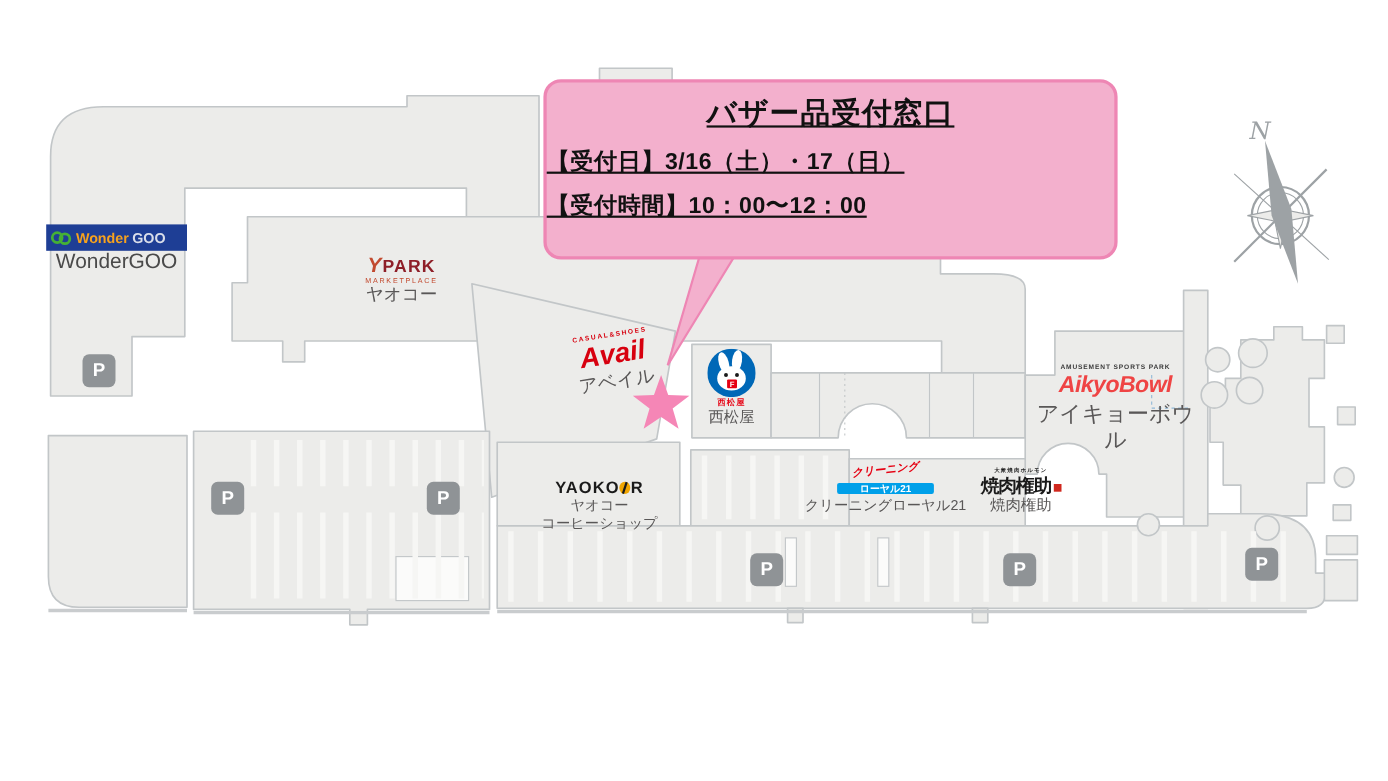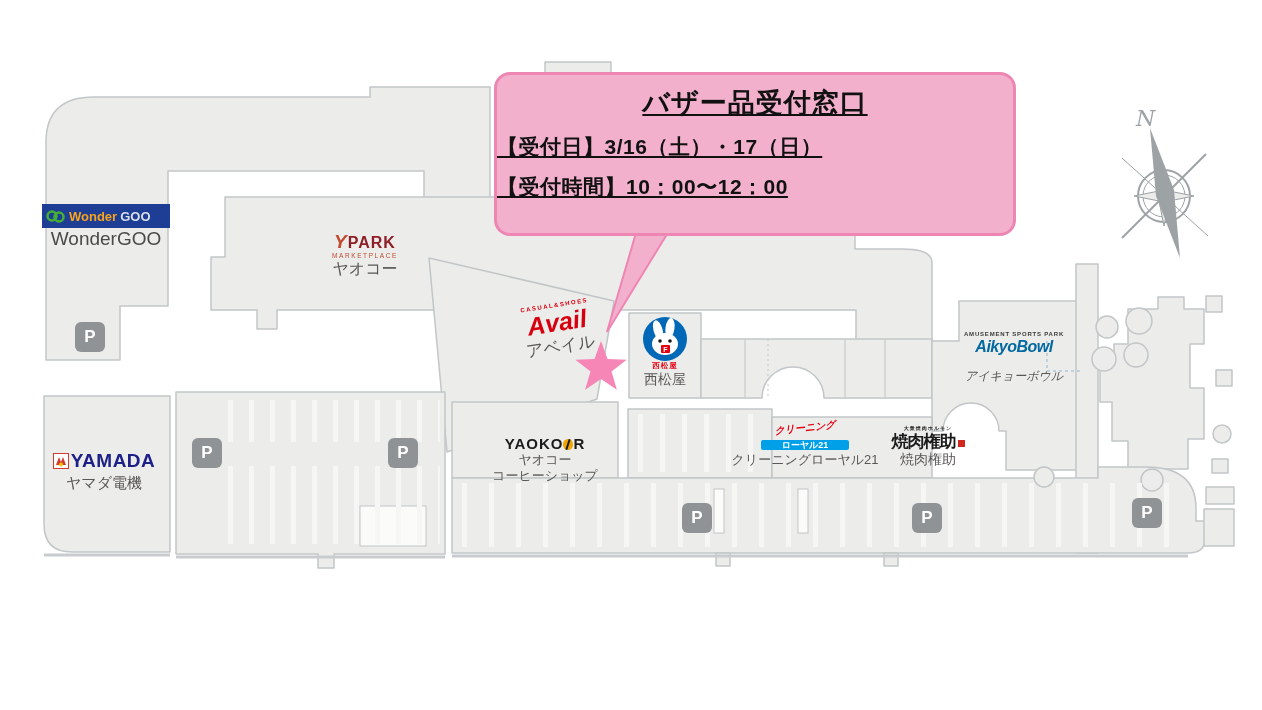--- a/index.html
+++ b/index.html
@@ -28,22 +28,22 @@
   .avail-logo{color:#D7000F;font-size:25px;font-weight:800;font-style:italic;margin-top:-1px;}
   .avail-name{font-size:17px;margin-top:0px;}
   
   .nishi{left:634px;top:317px;width:62px;}
   .nishi-circle{width:44px;height:44px;margin:0 auto;}
   .nishi-red{color:#E60012;font-size:7.5px;font-weight:bold;letter-spacing:1px;margin-top:1px;}
   .nishi-name{font-size:14px;margin-top:0px;}
   
   .aikyo{left:938px;top:331px;width:152px;}
   .aikyo-tag{font-size:6px;color:#3a3a3a;letter-spacing:0.8px;font-weight:bold;}
-  .aikyo-logo{font-size:16px;font-weight:900;font-style:italic;color:#0369a1;letter-spacing:-0.5px;}
-  .aikyo-name{font-size:12px;margin-top:14px;font-style:italic;}
+  .aikyo-logo{font-size:21px;font-weight:900;font-style:italic;color:#ef4444;letter-spacing:-0.5px;}
+  .aikyo-name{font-size:20px;margin-top:4px;}
   
   .yamada{left:42px;top:450px;width:124px;}
   .yamada-row{display:flex;align-items:center;justify-content:center;gap:2px;}
   .yamada-logo{color:#1D2088;font-weight:800;font-size:19px;letter-spacing:0.5px;}
   .yamada-name{font-size:15px;margin-top:2px;}
   
   .doutor{left:462px;top:435px;width:166px;}
   .doutor-line{color:#1a1a1a;font-weight:900;font-size:15px;letter-spacing:1px;}
   .bean{display:inline-block;width:10px;height:11px;background:#F0A500;border-radius:50%;
         position:relative;vertical-align:-1px;}
@@ -212,31 +212,20 @@
     <div class="nishi-red">西松屋</div>
     <div class="nishi-name jp">西松屋</div>
   </div>
 
   <div class="store aikyo">
     <div class="aikyo-tag">AMUSEMENT SPORTS PARK</div>
     <div class="aikyo-logo">AikyoBowl</div>
     <div class="aikyo-name jp">アイキョーボウル</div>
   </div>
 
-  <div class="store yamada">
-    <div class="yamada-row">
-      <svg width="16" height="16" viewBox="0 0 16 16">
-        <rect x="0.5" y="0.5" width="15" height="15" fill="#fff" stroke="#D23B2E"></rect>
-        <path d="M3,12 L6,4 L8,9 L10,4 L13,12 Z" fill="#D23B2E"></path>
-        <circle cx="8" cy="11.5" r="2" fill="#F5C400"></circle>
-      </svg>
-      <span class="yamada-logo">YAMADA</span>
-    </div>
-    <div class="yamada-name jp">ヤマダ電機</div>
-  </div>
 
   <div class="store doutor">
     <div class="doutor-line">
       <span>YAOKO</span><span class="bean"></span><span>R</span>
     </div>
     <div class="doutor-name jp">ヤオコー</div>
     <div class="doutor-name jp">コーヒーショップ</div>
   </div>
 
   <div class="store royal">

